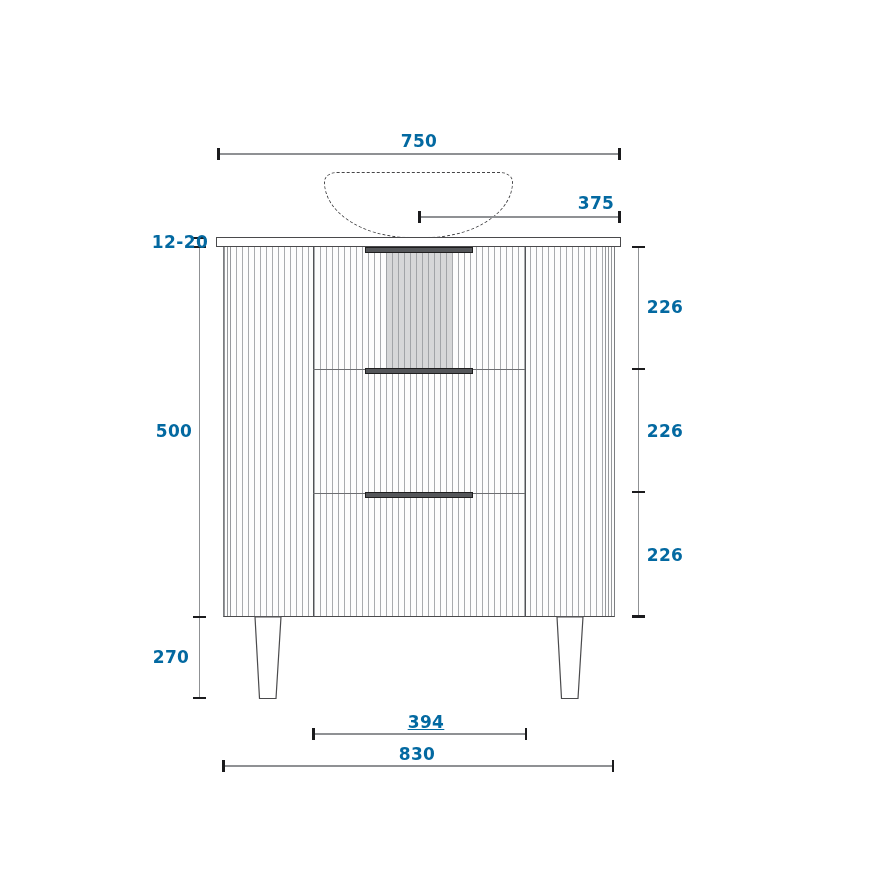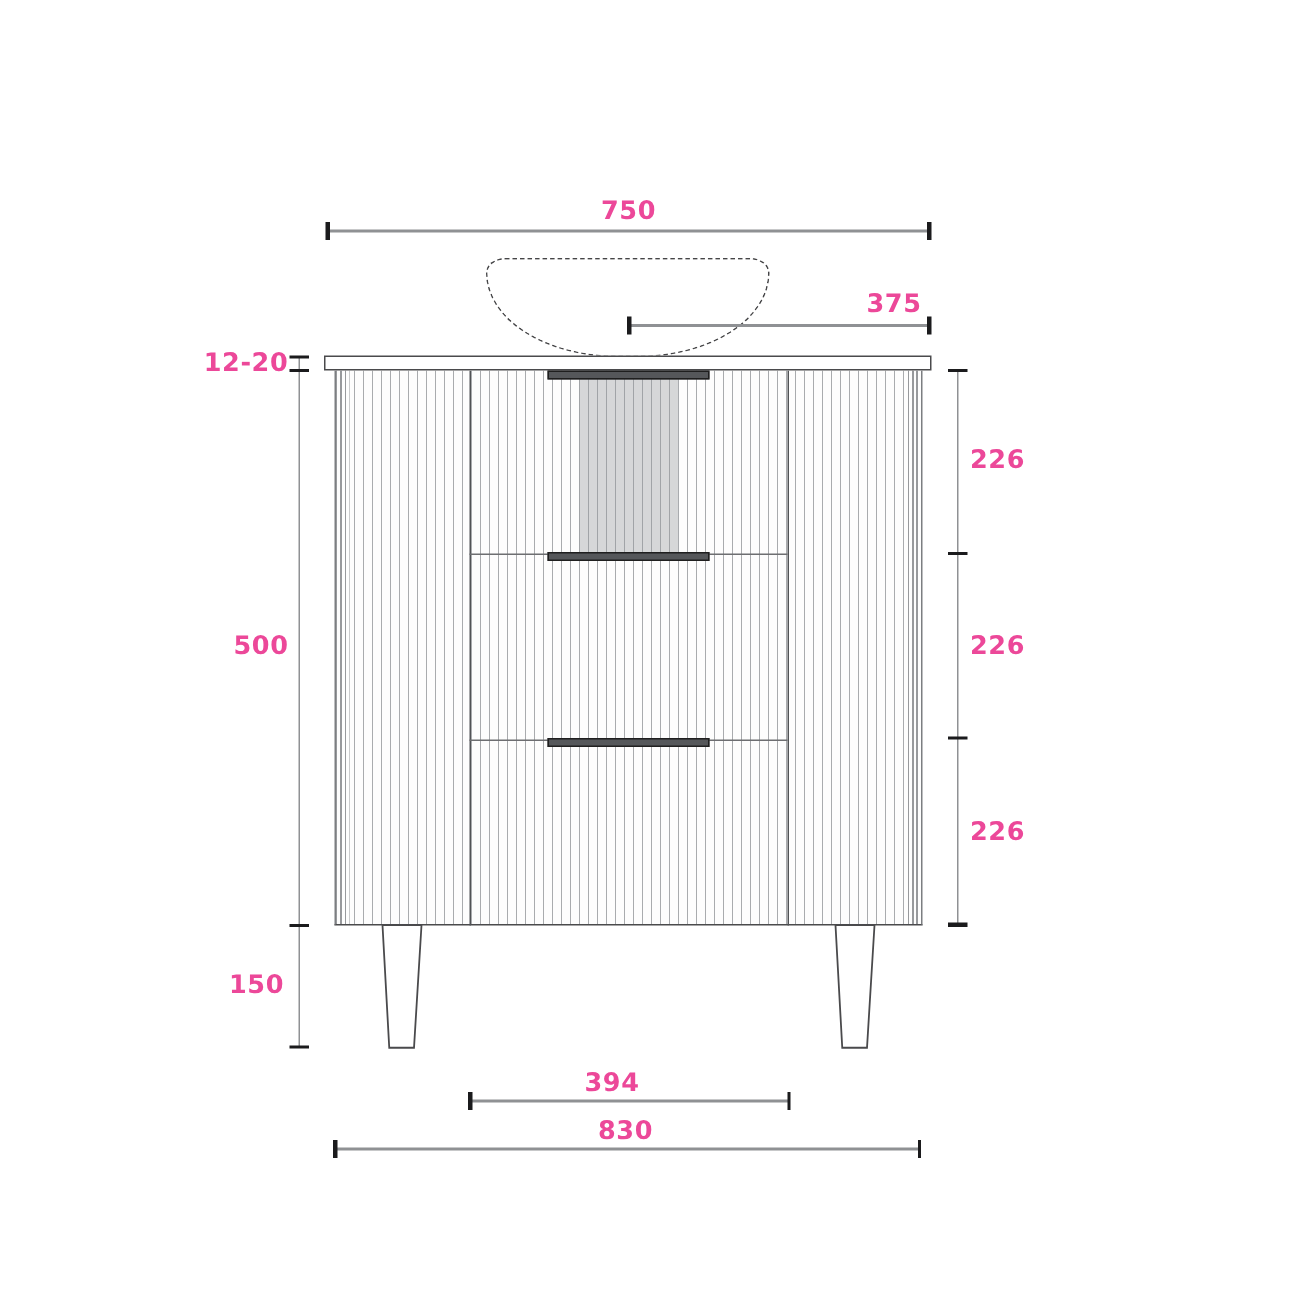--- a/index.html
+++ b/index.html
@@ -2,21 +2,21 @@
 <html><head>
 <meta charset="utf-8">
 <style>
   html,body{margin:0;padding:0;background:#ffffff;}
   .canvas{
     position:relative;width:870px;height:872px;background:#ffffff;overflow:hidden;
     font-family:"DejaVu Sans",sans-serif;
   }
   .dim-label{
     position:absolute;transform:translate(-50%,-50%);
-    font-weight:700;font-size:17px;letter-spacing:.4px;color:#ec4899;white-space:nowrap;
+    font-weight:700;font-size:17px;letter-spacing:.4px;color:#0369a1;white-space:nowrap;
   }
   .hline{position:absolute;height:1.5px;background:#8f9194;}
   .vline{position:absolute;width:1.3px;background:#8f9194;}
   .tickv{position:absolute;width:2.6px;height:12px;background:#1b1b1d;}
   .tickh{position:absolute;width:13px;height:2.6px;background:#1b1b1d;}
 
   .countertop{
     position:absolute;left:216px;top:237px;width:405px;height:10px;
     background:#ffffff;border:1.2px solid #4a4a4c;box-sizing:border-box;
   }
@@ -84,36 +84,36 @@
   <div class="hline" style="left:419px;top:216px;width:201px;"></div>
   <div class="tickv" style="left:418px;top:211px;"></div>
   <div class="tickv" style="left:618px;top:211px;"></div>
   <div class="dim-label" style="left:577px;top:203px;margin-left:19px;">375</div>
 
   <div class="vline" style="left:198.5px;top:238px;height:460px;"></div>
   <div class="tickh" style="left:192.5px;top:236.5px;"></div>
   <div class="tickh" style="left:192.5px;top:245.5px;"></div>
   <div class="tickh" style="left:192.5px;top:615.5px;"></div>
   <div class="tickh" style="left:192.5px;top:696.5px;"></div>
-  <div class="dim-label" style="left:164px;top:242px;">12-20</div>
+  <div class="dim-label" style="left:180px;top:242px;">12-20</div>
   <div class="dim-label" style="left:174px;top:431px;">500</div>
-  <div class="dim-label" style="left:171px;top:657px;">150</div>
+  <div class="dim-label" style="left:171px;top:657px;">270</div>
 
   <div class="vline" style="left:637.5px;top:247px;height:370px;"></div>
   <div class="tickh" style="left:631.5px;top:245.5px;"></div>
   <div class="tickh" style="left:631.5px;top:367.5px;"></div>
   <div class="tickh" style="left:631.5px;top:490.5px;"></div>
   <div class="tickh" style="left:631.5px;top:615px;"></div>
   <div class="dim-label" style="left:665px;top:307px;">226</div>
   <div class="dim-label" style="left:665px;top:431px;">226</div>
   <div class="dim-label" style="left:665px;top:555px;">226</div>
 
   <div class="hline" style="left:313px;top:733px;width:213px;"></div>
   <div class="tickv" style="left:312px;top:728px;"></div>
   <div class="tickv" style="left:524.5px;top:728px;"></div>
-  <div class="dim-label" style="left:408px;top:722px;">394</div>
+  <div class="dim-label" style="left:426px;top:722px;text-decoration:underline;">394</div>
 
   <div class="hline" style="left:223px;top:765px;width:390px;"></div>
   <div class="tickv" style="left:222px;top:760px;"></div>
   <div class="tickv" style="left:611.5px;top:760px;"></div>
   <div class="dim-label" style="left:417px;top:754px;">830</div>
 
 </div>
 
 </body></html>

